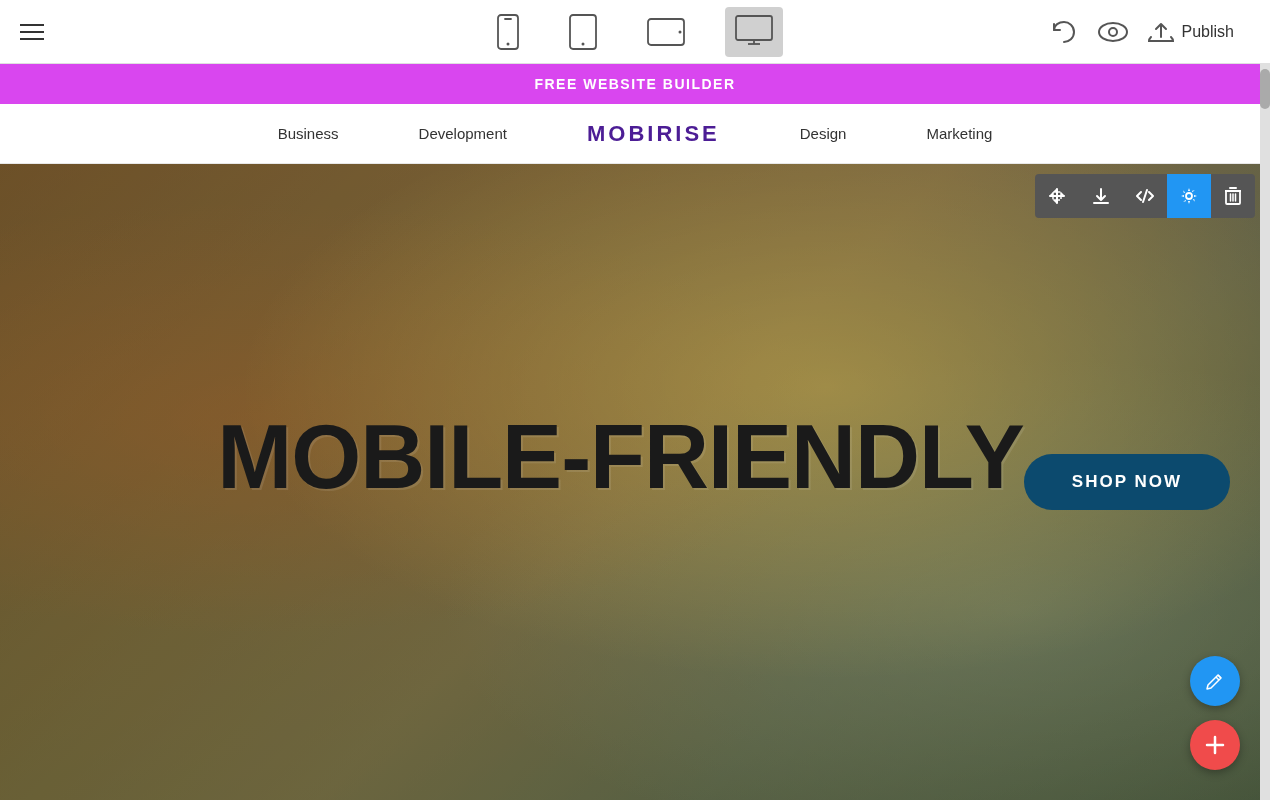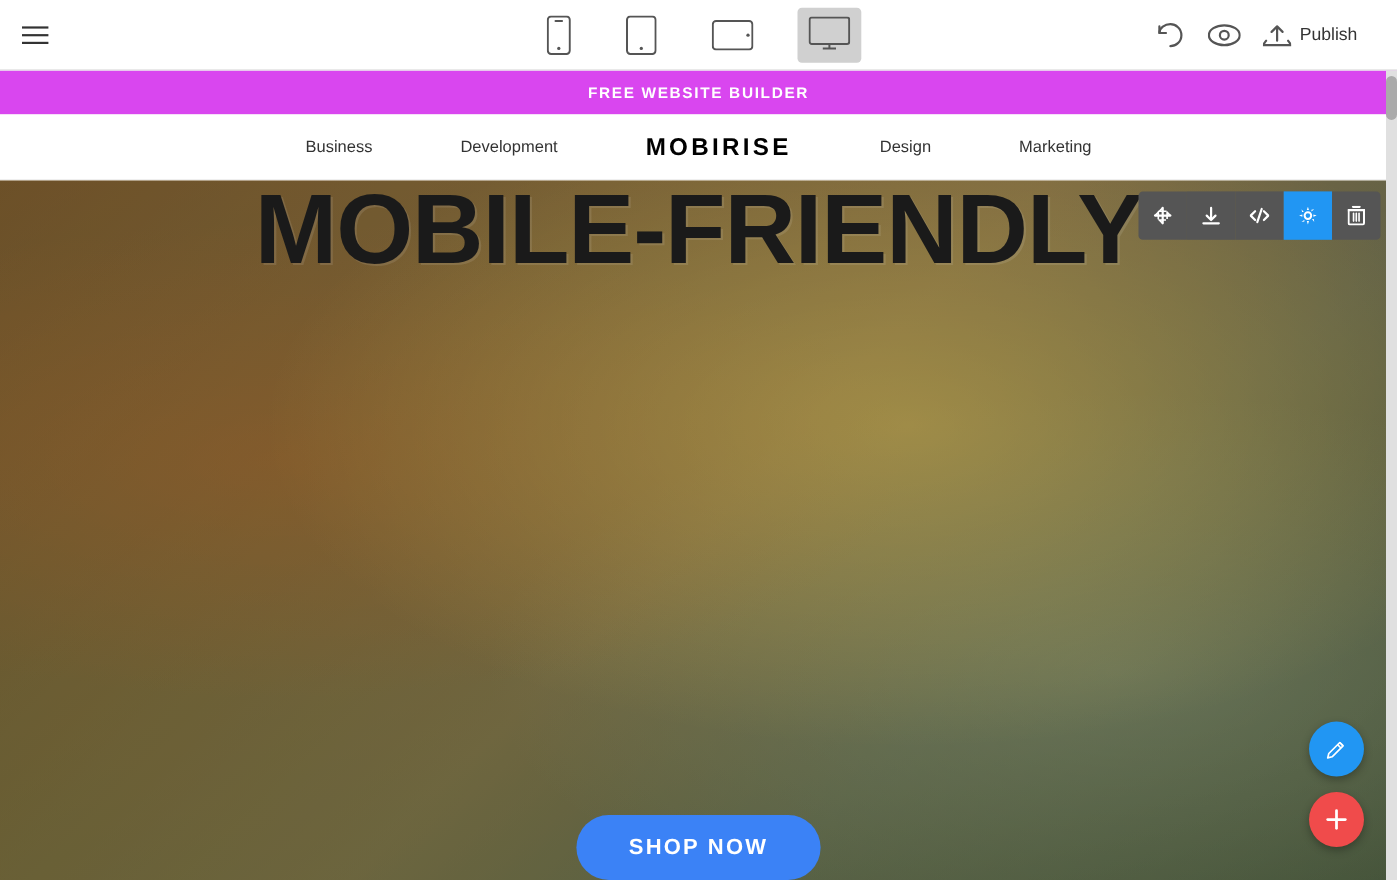--- a/index.html
+++ b/index.html
@@ -111,21 +111,21 @@
       display: flex;
       align-items: center;
       justify-content: center;
       gap: 80px;
       border-bottom: 1px solid #e8e8e8;
     }
     .nav-logo {
       font-size: 22px;
       font-weight: 700;
       letter-spacing: 3px;
-      color: #000000;
+      color: #4c1d95;
     }
     .nav-link {
       font-size: 15px;
       color: #333;
       text-decoration: none;
       cursor: pointer;
     }
 
     
     .hero-section {
@@ -163,45 +163,45 @@
     .hero-overlay {
       position: absolute;
       inset: 0;
       background: rgba(0,0,0,0.25);
     }
 
     .hero-content {
       position: relative;
       z-index: 10;
       display: flex;
-      flex-direction: column;
-      align-items: center;
-      justify-content: space-between;
+      flex-direction: row;
+      align-items: center;
+      justify-content: flex-end;
       height: 100%;
       text-align: center;
       padding: 0 40px;
     }
 
     .hero-title {
       font-size: 90px;
       font-weight: 900;
       color: #1a1a1a;
       line-height: 1.0;
       letter-spacing: -1px;
       margin-bottom: 50px;
       text-shadow: 2px 2px 0px rgba(255,255,255,0.1);
     }
 
     .shop-now-btn {
-      background: #3b82f6;
+      background: #0c4a6e;
       color: #fff;
       border: none;
       border-radius: 40px;
       padding: 18px 48px;
-      font-size: 20px;
+      font-size: 17px;
       font-weight: 700;
       letter-spacing: 2px;
       cursor: pointer;
       text-transform: uppercase;
     }
 
     
     .section-toolbar {
       position: absolute;
       top: 10px;

